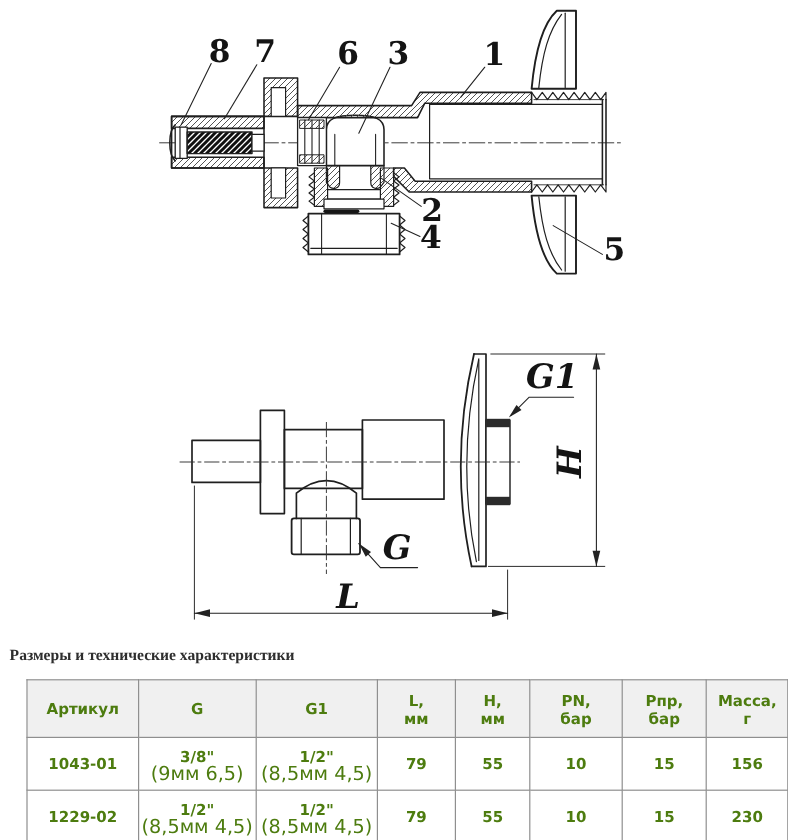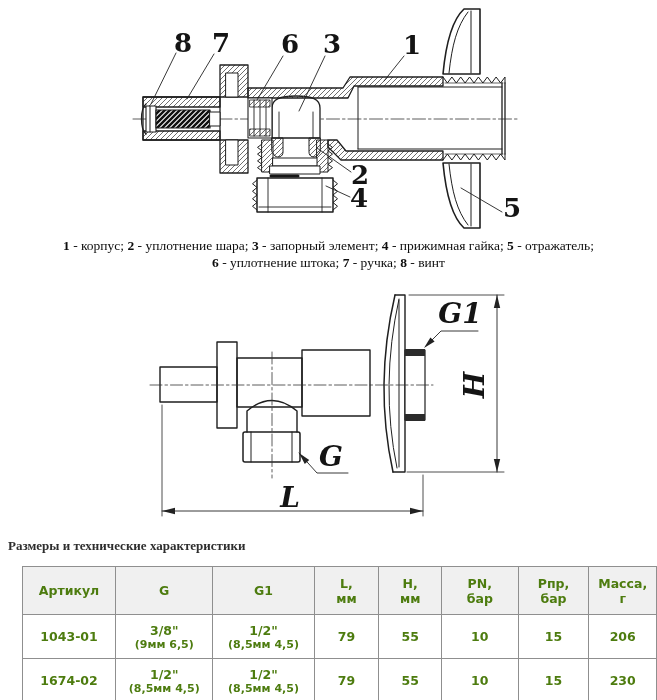--- a/index.html
+++ b/index.html
@@ -12,21 +12,21 @@
           font-size:13.5px;line-height:17px;color:#0e0e0e;}
   .legend b{font-weight:bold;}
   .section-title{position:absolute;top:538px;left:8px;font-size:13px;font-weight:600;color:#2e2e2e;}
   table.spec{position:absolute;top:566px;left:22px;border-collapse:collapse;table-layout:fixed;
              font-family:"DejaVu Sans", sans-serif;color:#4d7c0f;}
   table.spec th,table.spec td{border:1px solid #8f8f8f;text-align:center;vertical-align:middle;
              padding:2px 2px;box-sizing:border-box;background:#fff;}
   table.spec th{background:#f0f0f0;font-size:12.5px;font-weight:bold;height:48px;}
   table.spec td{height:44px;}
   .cell-main{display:block;font-size:12.5px;font-weight:bold;line-height:15px;}
-  .cell-sub{display:block;font-size:11px;font-weight:bold;line-height:13px;}
+  .cell-sub{display:block;font-size:16px;font-weight:normal;line-height:13px;}
   .hline{line-height:15px;}
   
   .callout{font:600 26px "DejaVu Serif", serif;fill:#141414;}
   .dimletter{font:italic 600 28px "DejaVu Serif", serif;fill:#141414;}
 </style>
 </head>
 <body>
 
 <div class="page">
 
@@ -133,24 +133,20 @@
       <text class="callout" x="221" y="52">7</text>
       <text class="callout" x="290" y="53">6</text>
       <text class="callout" x="332" y="53">3</text>
       <text class="callout" x="412" y="54">1</text>
       <text class="callout" x="360" y="184">2</text>
       <text class="callout" x="359" y="207">4</text>
       <text class="callout" x="512" y="217">5</text>
     </g>
   </svg>
 
-  <div class="legend">
-      <div><b>1</b> - корпус; <b>2</b> - уплотнение шара; <b>3</b> - запорный элемент; <b>4</b> - прижимная гайка; <b>5</b> - отражатель;</div>
-      <div><b>6</b> - уплотнение штока; <b>7</b> - ручка; <b>8</b> - винт</div>
-    </div>
 
   <svg id="midDrawing" width="657" height="245" viewBox="0 285 657 245">
     <g stroke="#1f1f1f" fill="none" stroke-width="1.4" stroke-linecap="round" stroke-linejoin="round">
 
       <g>
         <rect x="160" y="367" width="57" height="35"></rect>
         <rect x="217" y="342" width="20" height="86"></rect>
         <rect x="237" y="358" width="65" height="49"></rect>
         <rect x="302" y="350" width="68" height="66"></rect>
 
@@ -271,26 +267,26 @@
           <td>
             <span class="cell-main">55</span>
           </td>
           <td>
             <span class="cell-main">10</span>
           </td>
           <td>
             <span class="cell-main">15</span>
           </td>
           <td>
-            <span class="cell-main">206</span>
+            <span class="cell-main">156</span>
           </td>
         </tr>
         <tr>
           <td>
-            <span class="cell-main">1674-02</span>
+            <span class="cell-main">1229-02</span>
           </td>
           <td>
             <span class="cell-main">1/2"</span>
             <span class="cell-sub">(8,5мм 4,5)</span>
           </td>
           <td>
             <span class="cell-main">1/2"</span>
             <span class="cell-sub">(8,5мм 4,5)</span>
           </td>
           <td>

